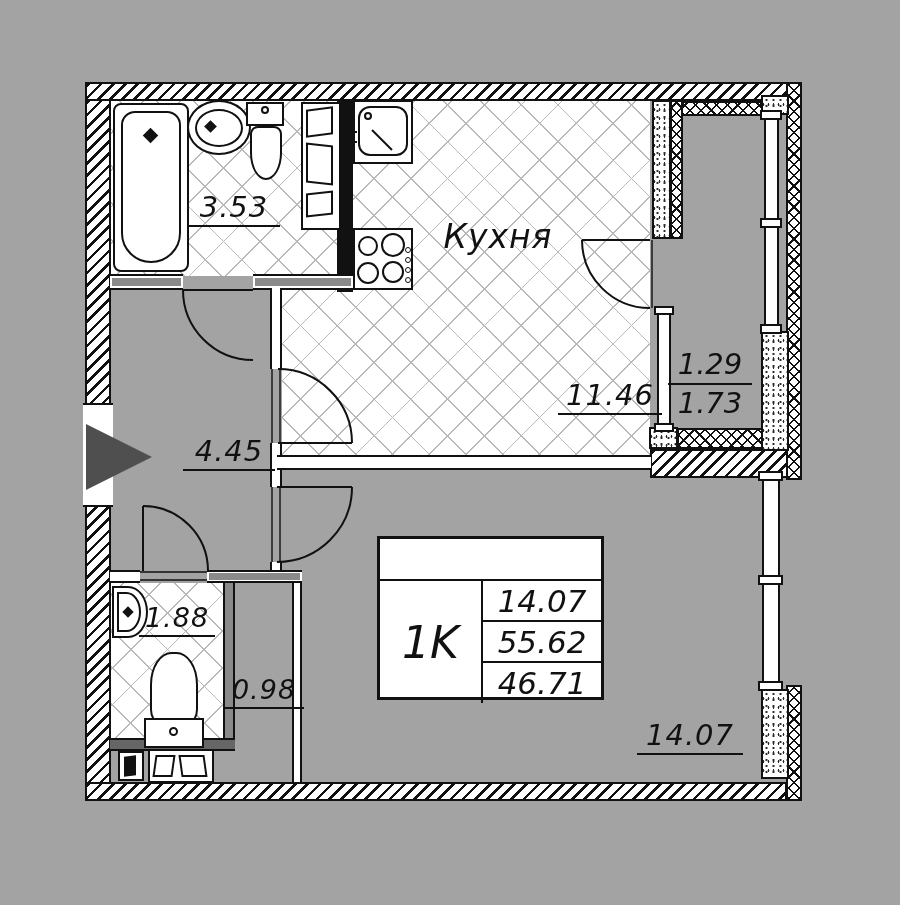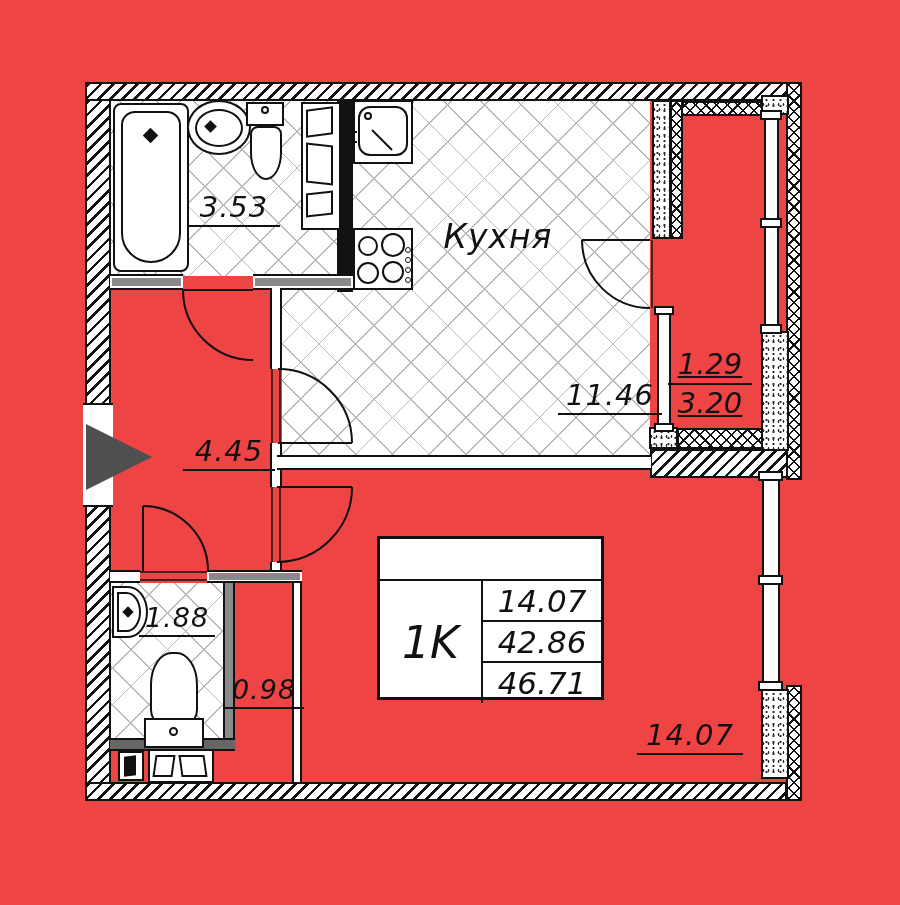--- a/index.html
+++ b/index.html
@@ -1,16 +1,16 @@
 <!DOCTYPE html>
 <html><head>
 <meta charset="utf-8">
 <style>
   html,body{margin:0;padding:0;background:#fff;}
-  #canvas{position:relative;width:900px;height:905px;background:#ef4444;overflow:hidden;
+  #canvas{position:relative;width:900px;height:905px;background:#a3a3a3;overflow:hidden;
           font-family:"DejaVu Sans",sans-serif;color:#111;}
   .abs{position:absolute;box-sizing:border-box;}
   
   .hatch{background-image:repeating-linear-gradient(135deg,#111 0 2.6px,transparent 2.6px 8.6px);
          background-color:#fff;border:2.5px solid #111;}
   
   .lattice{background-image:
       repeating-linear-gradient(45deg,#111 0 1.6px,transparent 1.6px 7.5px),
       repeating-linear-gradient(-45deg,#111 0 1.6px,transparent 1.6px 7.5px);
       background-color:#fff;border:2px solid #111;}
@@ -185,31 +185,31 @@
       <path d="M272,369 L272,443 M280,369 L280,443"></path>
       <path d="M272,487 L272,562 M280,487 L280,562"></path>
       <path d="M140,572 L207,572 M140,580 L207,580"></path>
       <path d="M652,240 L652,308"></path>
     </g>
   </svg>
 
   <div class="abs lbl ul" style="left:188px;top:192px;width:92px;"><span>3.53</span></div>
   <div class="abs lbl" style="left:424px;top:220px;width:148px;font-size:33px;"><span>Кухня</span></div>
   <div class="abs lbl ul" style="left:533px;top:380px;width:104px;margin-left:25px;"><span>11.46</span></div>
-  <div class="abs frac" style="left:668px;top:348px;width:84px;text-decoration:underline;">
+  <div class="abs frac" style="left:668px;top:348px;width:84px;">
     <div>1.29</div>
     <div class="bar"></div>
-    <div>3.20</div>
+    <div>1.73</div>
   </div>
   <div class="abs lbl ul" style="left:183px;top:436px;width:92px;"><span>4.45</span></div>
   <div class="abs lbl ul" style="left:139px;top:604px;width:76px;font-size:27px;"><span>1.88</span></div>
   <div class="abs lbl ul" style="left:224px;top:676px;width:80px;font-size:27px;"><span>0.98</span></div>
   <div class="abs lbl ul" style="left:637px;top:720px;width:106px;"><span>14.07</span></div>
 
   <div class="abs" id="itable" style="left:377px;top:536px;width:227px;height:164px;">
     <div class="hdr"></div>
     <div class="tcell k">1K</div>
     <div class="tcell v">14.07</div>
-    <div class="tcell v">42.86</div>
+    <div class="tcell v">55.62</div>
     <div class="tcell v">46.71</div>
   </div>
 
 </div>
 
 </body></html>

